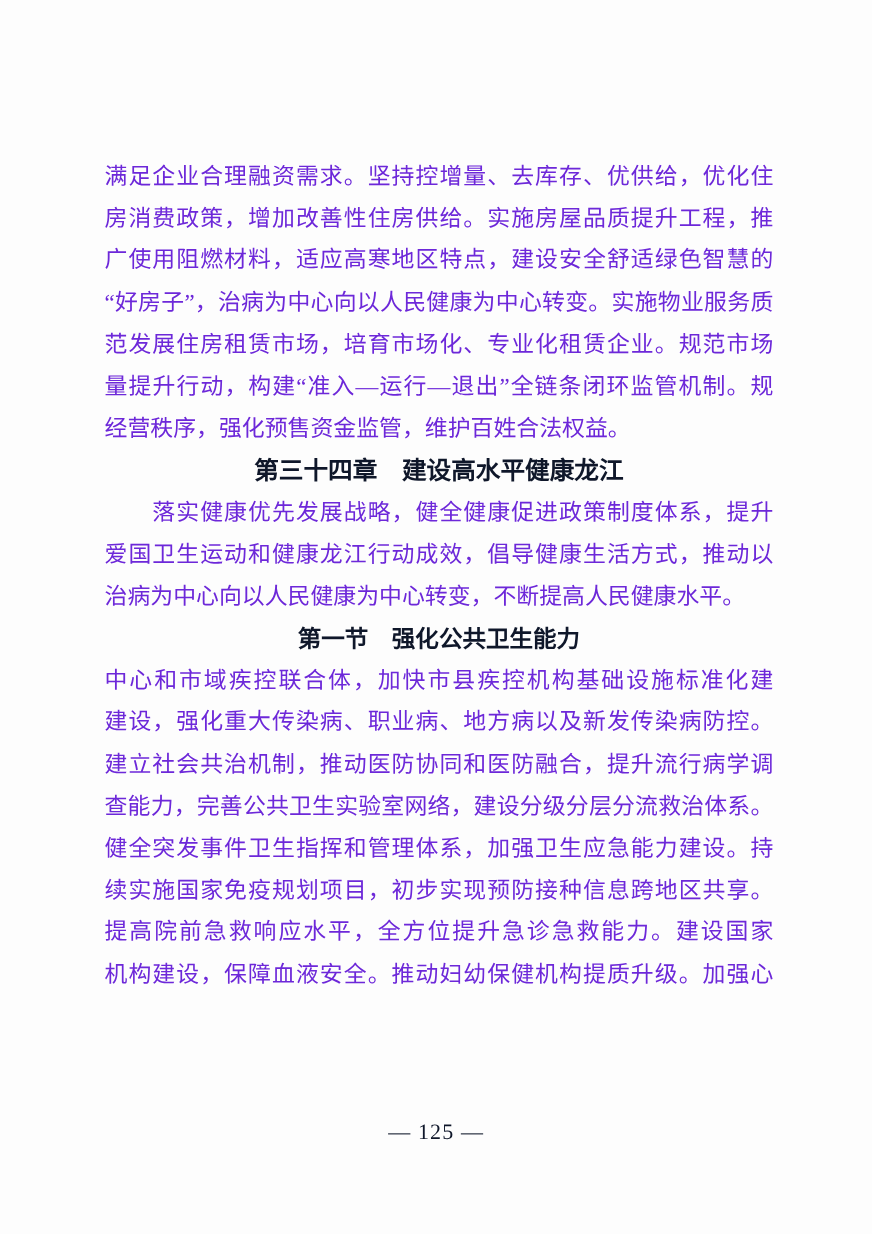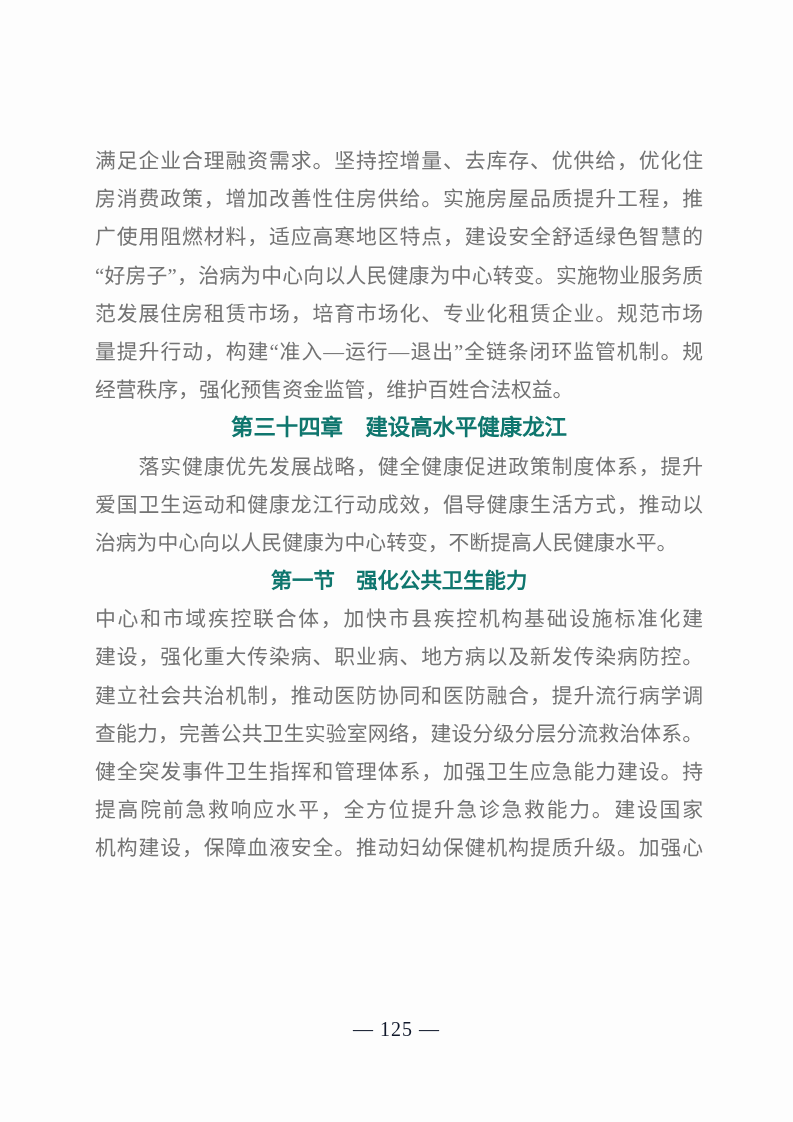--- a/index.html
+++ b/index.html
@@ -19,33 +19,33 @@
     .content {
       position: absolute;
       left: 95px;
       top: 142px;
       width: 608px;
     }
     .line {
       height: 38.2px;
       line-height: 38.2px;
       font-size: 20.8px;
-      color: #737373;
+      color: #6d28d9;
       text-align: justify;
       text-align-last: justify;
       text-justify: inter-character;
       white-space: pre-wrap;
     }
     .line.end {
       text-align: center;
       text-align-last: left;
     }
     .line.heading {
       font-weight: bold;
-      color: #0f766e;
+      color: #0f172a;
       text-align: center;
       text-align-last: center;
     }
     .line.chapter { font-size: 22.4px; }
     .line.section { font-size: 21.4px; }
     .pagenum {
       position: absolute;
       top: 1014px;
       left: 0;
       width: 793px;
@@ -78,19 +78,20 @@
     <div class="line">爱国卫生运动和健康龙江行动成效，倡导健康生活方式，推动以</div>
     <div class="line end">治病为中心向以人民健康为中心转变，不断提高人民健康水平。</div>
 
     <div class="line heading section">第一节　强化公共卫生能力</div>
 
     <div class="line">中心和市域疾控联合体，加快市县疾控机构基础设施标准化建</div>
     <div class="line">建设，强化重大传染病、职业病、地方病以及新发传染病防控。</div>
     <div class="line">建立社会共治机制，推动医防协同和医防融合，提升流行病学调</div>
     <div class="line">查能力，完善公共卫生实验室网络，建设分级分层分流救治体系。</div>
     <div class="line">健全突发事件卫生指挥和管理体系，加强卫生应急能力建设。持</div>
+    <div class="line">续实施国家免疫规划项目，初步实现预防接种信息跨地区共享。</div>
     <div class="line">提高院前急救响应水平，全方位提升急诊急救能力。建设国家</div>
     <div class="line">机构建设，保障血液安全。推动妇幼保健机构提质升级。加强心</div>
 
   </div>
 
   <div class="pagenum">— 125 —</div>
 </div>
 
 </body></html>

